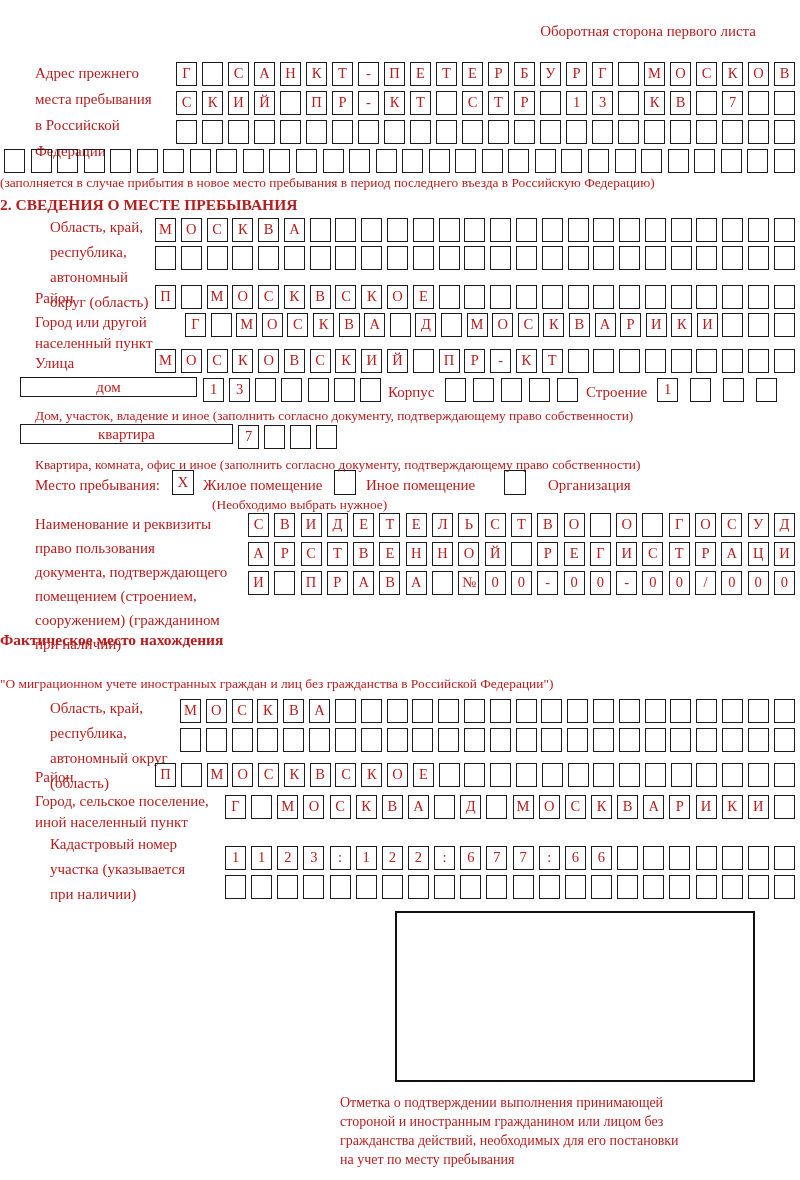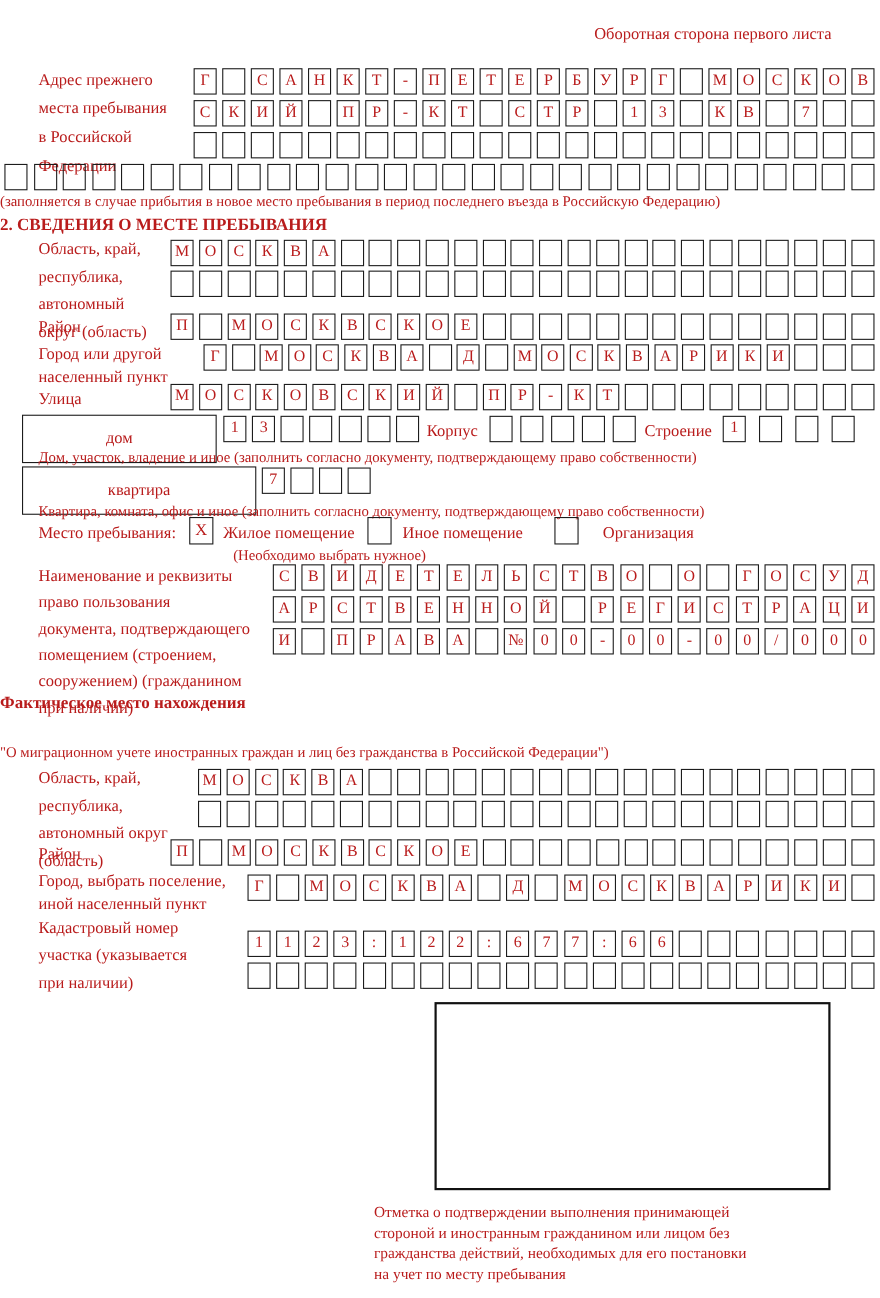--- a/index.html
+++ b/index.html
@@ -3,33 +3,33 @@
 <meta charset="utf-8">
 <style>
   * { margin:0; padding:0; box-sizing:border-box; }
   html,body { background:#fff; }
   #page {
     position:relative; width:800px; height:1180px; background:#fff;
     color:#b91c1c; font-family:"Liberation Serif", serif; overflow:hidden;
   }
   .abs { position:absolute; }
   .lbl { font-size:15px; line-height:26px; }
-  .lh25 { line-height:25px; }
+  .lh25 { line-height:25px;margin-left:15px; }
   .lh24 { line-height:24px; }
   .lh21 { line-height:21px; }
   .cap { font-size:13.4px; }
   .center { text-align:left; }
   .cellrow { display:flex; justify-content:space-between; }
   .cell {
     flex:0 0 21px; width:21px; height:24px;
     border:1.6px solid #1c1c1c;
     font-size:14.5px; line-height:21px; text-align:center;
   }
   .widebox {
-    border:1.6px solid #1c1c1c; height:44px;
+    border:1.6px solid #1c1c1c; height:20px;
     display:flex; align-items:center; justify-content:center;
     font-size:15px;
   }
   .checkbox {
     width:22px; height:25px; border:1.6px solid #1c1c1c;
     text-align:center; font-size:15px; line-height:22px;
   }
   .stampbox { border:2px solid #111; background:#fff; }
   .title { font-size:15.5px; font-weight:bold; }
 </style>
@@ -518,21 +518,21 @@
       <span class="cell"></span>
       <span class="cell"></span>
       <span class="cell"></span>
       <span class="cell"></span>
       <span class="cell"></span>
       <span class="cell"></span>
       <span class="cell"></span>
     </div>
 
   <div class="abs lbl lh21" style="left:35px; top:791px; width:190px;">
-      <div>Город, выбрать поселение,</div>
+      <div>Город, сельское поселение,</div>
       <div>иной населенный пункт</div>
     </div>
   <div class="abs cellrow" style="left:225px; top:795px; width:570px;">
       <span class="cell">Г</span>
       <span class="cell"></span>
       <span class="cell">М</span>
       <span class="cell">О</span>
       <span class="cell">С</span>
       <span class="cell">К</span>
       <span class="cell">В</span>

